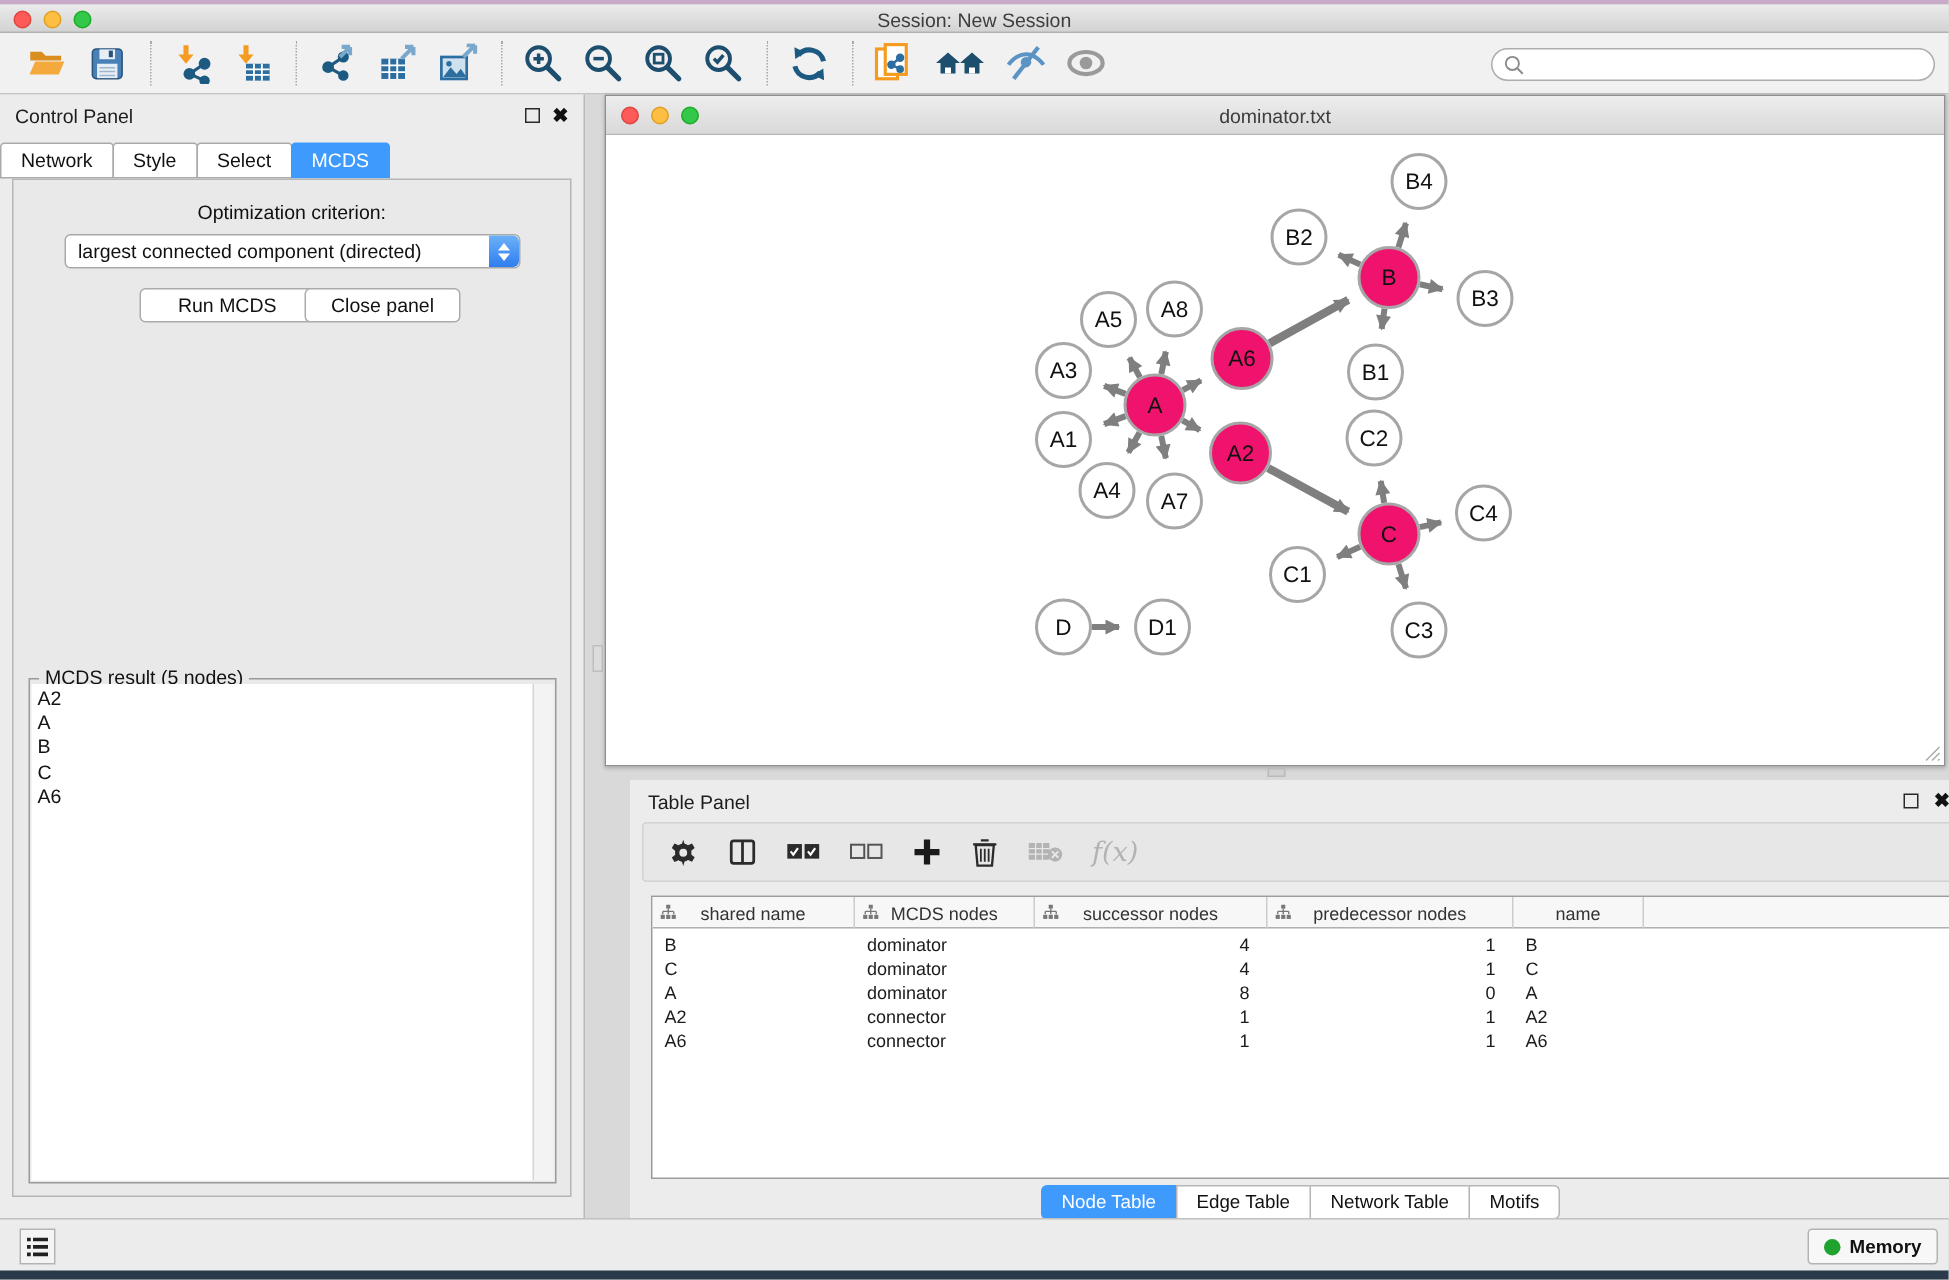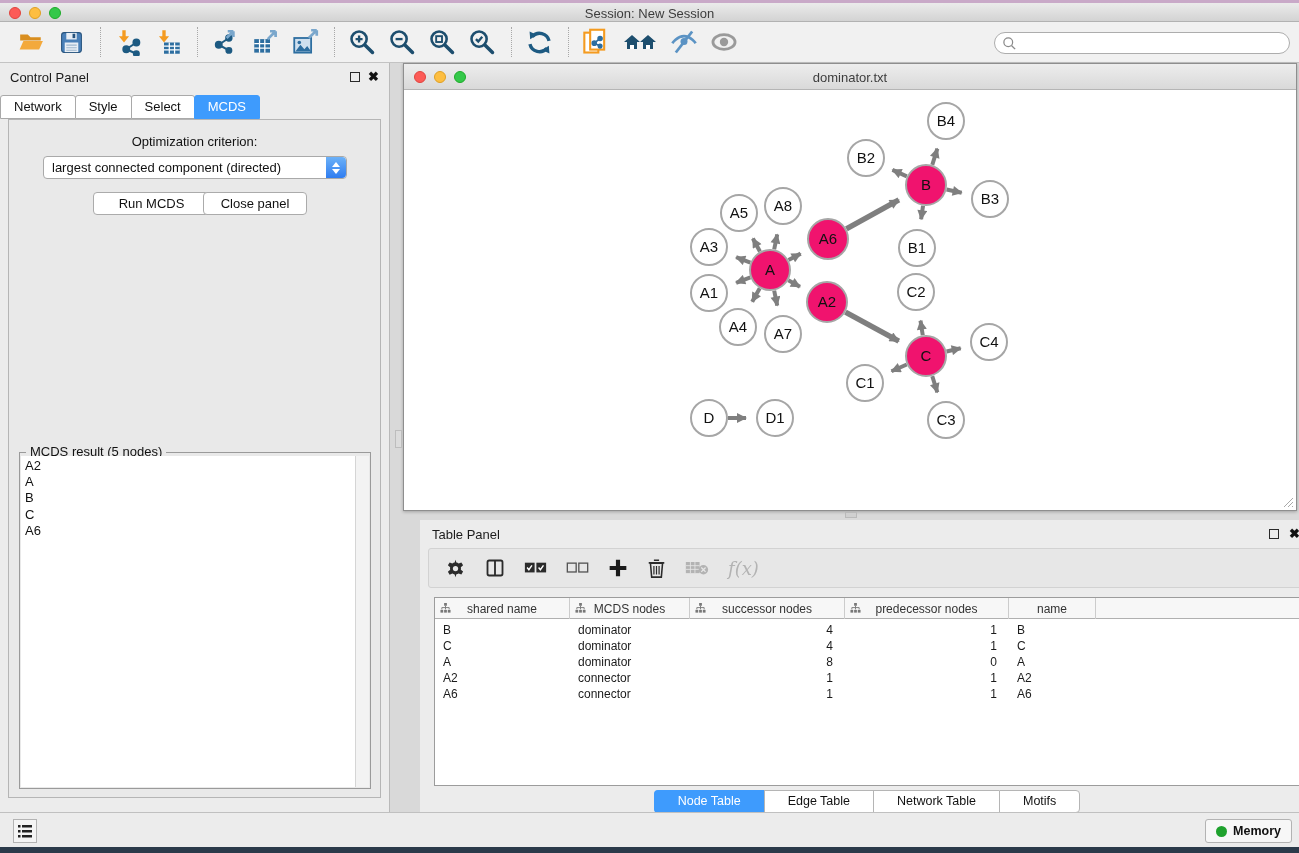--- a/index.html
+++ b/index.html
@@ -84,21 +84,21 @@
     font-size:12px; color:#333; border-right:1px solid #ccc; height:21px; }
   .hcell.last { border-right:none; }
   .hcell .tree-ic { position:absolute; left:5px; top:5px; }
   .cell { font-size:12px; color:#1b1b1b; padding-left:8px; height:16px; line-height:16px;
     white-space:nowrap; }
   .cell.num { text-align:right; padding-right:12px; }
   #nt-body { padding-top:3px; }
   
   #tp-tabs { position:absolute; left:0; right:0; top:270px; display:flex; justify-content:center; }
   .tp-tab { font-size:12.5px; color:#111; background:#fff; border:1px solid #b5b5b5;
-    border-right:none; padding:3px 23px 4px; }
+    border-right:none; padding:3px 13px 4px; }
   .tp-tab:first-child { border-radius:4px 0 0 4px; }
   .tp-tab:last-child { border-radius:0 4px 4px 0; border-right:1px solid #b5b5b5; }
   .tp-tab.sel { background:#3e9bfd; color:#fff; border-color:#3e9bfd; }
   
   #status-bar { left:0; top:812px; width:1299px; height:35px; background:#ececec;
     border-top:1px solid #c0c0c0; }
   #list-btn { position:absolute; left:13px; top:6px; width:24px; height:24px; background:#f4f4f4;
     border:1px solid #b3b3b3; display:flex; align-items:center; justify-content:center; }
   #memory-btn { position:absolute; right:7px; top:6px; height:24px; background:#f7f7f7;
     border:1px solid #b3b3b3; border-radius:3px; display:flex; align-items:center; gap:6px;

